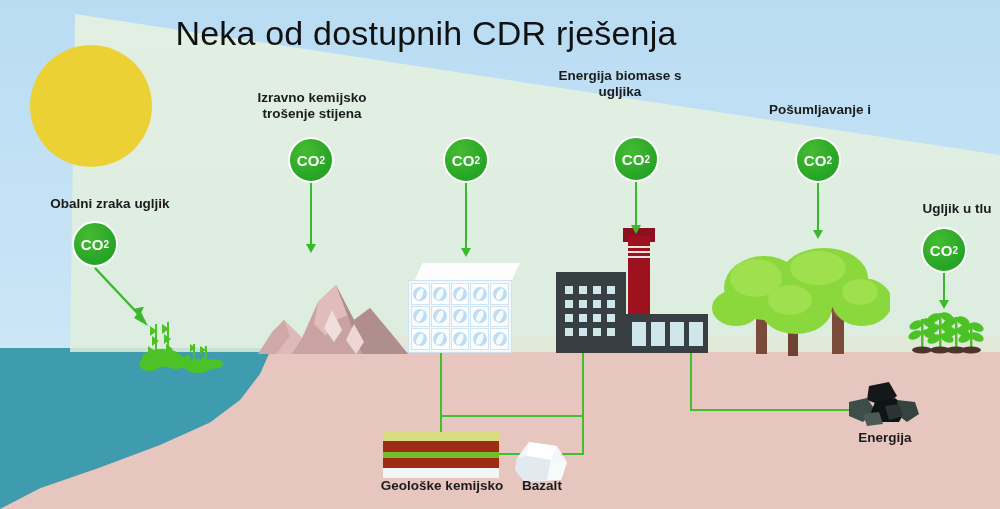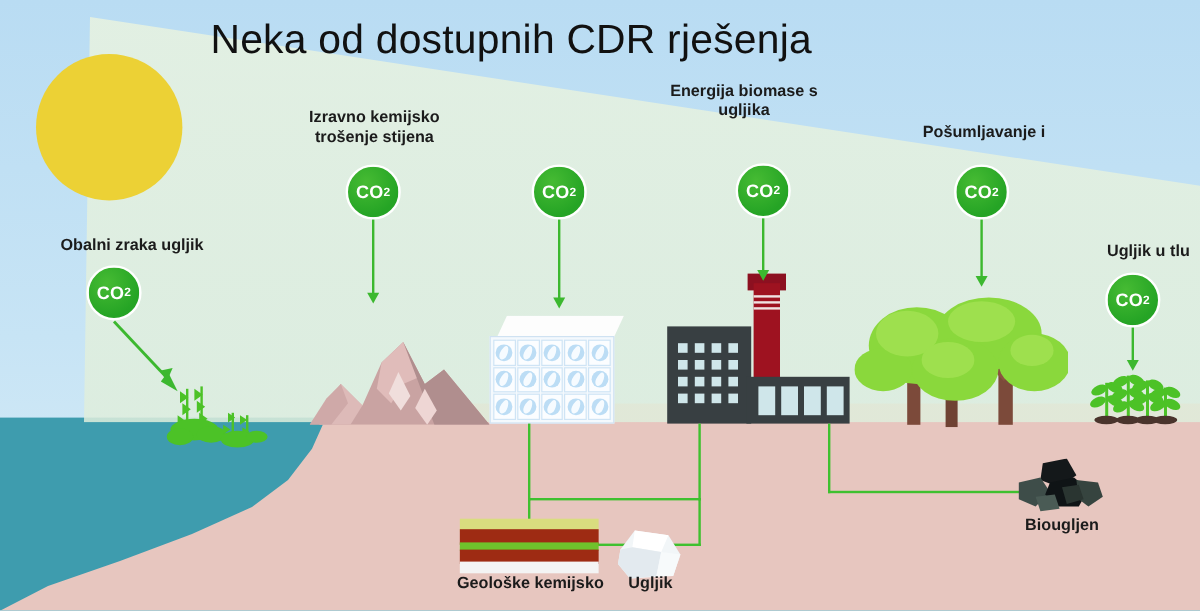--- a/index.html
+++ b/index.html
@@ -349,19 +349,19 @@
   <div class="co2" style="left:921px;top:227px;">
     <span>CO</span>
       <sub>2</sub>
   </div>
   <div class="arrow" style="left:943px;top:273px;height:28px;"></div>
 
   <div class="lbl" style="left:358px;top:478px;width:168px;">
     <span>Geološke kemijsko</span>
   </div>
   <div class="lbl" style="left:500px;top:478px;width:84px;">
-    <span>Ugljik</span>
+    <span>Bazalt</span>
   </div>
   <div class="lbl" style="left:832px;top:430px;width:106px;">
-    <span>Biougljen</span>
+    <span>Energija</span>
   </div>
 
 </div>
 
 </body></html>

